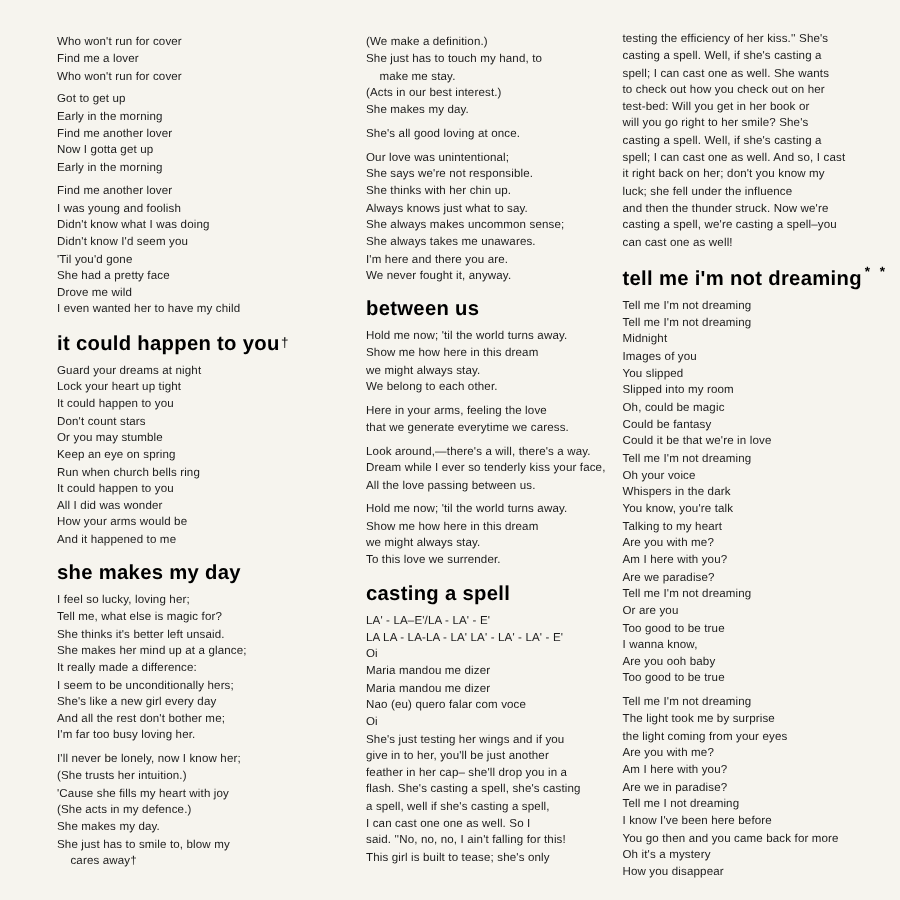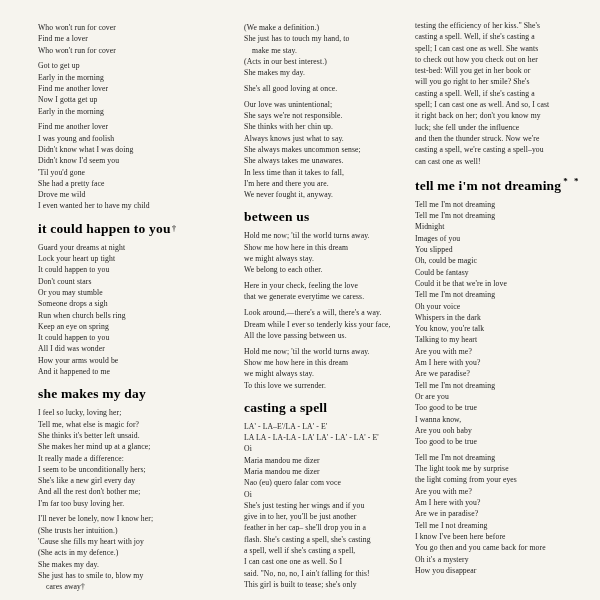--- a/index.html
+++ b/index.html
@@ -2,21 +2,21 @@
 <html><head>
 <meta charset="utf-8">
 <style>
   html, body { margin: 0; padding: 0; }
   .page {
     position: relative;
     width: 600px;
     height: 600px;
     background: #f6f4ee;
     overflow: hidden;
-    font-family: Liberation Serif, serif;
+    font-family: Liberation Sans, sans-serif;
   }
   .col { position: absolute; top: 22px; }
   .col-0 { left: 38px;  width: 196px; }
   .col-1 { left: 244px; width: 188px; }
   .col-2 { left: 415px; width: 173px; top: 20px; }
   .stanza { margin: 0 0 4.5px 0; }
   .line {
     font-size: 7.7px;
     line-height: 11.3px;
     letter-spacing: 0.1px;
@@ -72,23 +72,22 @@
         <div class="line">Drove me wild</div>
         <div class="line">I even wanted her to have my child</div>
       </div>
       <div class="heading"><span>it could happen to you</span><span class="dagger">†</span></div>
       <div class="stanza">
         <div class="line">Guard your dreams at night</div>
         <div class="line">Lock your heart up tight</div>
         <div class="line">It could happen to you</div>
         <div class="line">Don't count stars</div>
         <div class="line">Or you may stumble</div>
-        <div class="line">Someone drops a sigh</div>
+        <div class="line">Keep an eye on spring</div>
         <div class="line">Run when church bells ring</div>
-        <div class="line">Keep an eye on spring</div>
         <div class="line">It could happen to you</div>
         <div class="line">All I did was wonder</div>
         <div class="line">How your arms would be</div>
         <div class="line">And it happened to me</div>
       </div>
       <div class="heading"><span>she makes my day</span></div>
       <div class="stanza">
         <div class="line">I feel so lucky, loving her;</div>
         <div class="line">Tell me, what else is magic for?</div>
         <div class="line">She thinks it's better left unsaid.</div>
@@ -120,33 +119,32 @@
       <div class="stanza">
         <div class="line">She's all good loving at once.</div>
       </div>
       <div class="stanza">
         <div class="line">Our love was unintentional;</div>
         <div class="line">She says we're not responsible.</div>
         <div class="line">She thinks with her chin up.</div>
         <div class="line">Always knows just what to say.</div>
         <div class="line">She always makes uncommon sense;</div>
         <div class="line">She always takes me unawares.</div>
-        <div class="line">In less time than it takes to fall,</div>
         <div class="line">I'm here and there you are.</div>
         <div class="line">We never fought it, anyway.</div>
       </div>
       <div class="heading"><span>between us</span></div>
       <div class="stanza">
         <div class="line">Hold me now; 'til the world turns away.</div>
         <div class="line">Show me how here in this dream</div>
         <div class="line">we might always stay.</div>
         <div class="line">We belong to each other.</div>
       </div>
       <div class="stanza">
-        <div class="line">Here in your check, feeling the love</div>
+        <div class="line">Here in your arms, feeling the love</div>
         <div class="line">that we generate everytime we caress.</div>
       </div>
       <div class="stanza">
         <div class="line">Look around,—there's a will, there's a way.</div>
         <div class="line">Dream while I ever so tenderly kiss your face,</div>
         <div class="line">All the love passing between us.</div>
       </div>
       <div class="stanza">
         <div class="line">Hold me now; 'til the world turns away.</div>
         <div class="line">Show me how here in this dream</div>
@@ -188,20 +186,21 @@
         <div class="line">casting a spell, we're casting a spell–you</div>
         <div class="line">can cast one as well!</div>
       </div>
       <div class="heading"><span>tell me i'm not dreaming</span><span class="stars">* *</span></div>
       <div class="stanza">
         <div class="line">Tell me I'm not dreaming</div>
         <div class="line">Tell me I'm not dreaming</div>
         <div class="line">Midnight</div>
         <div class="line">Images of you</div>
         <div class="line">You slipped</div>
+        <div class="line">Slipped into my room</div>
         <div class="line">Oh, could be magic</div>
         <div class="line">Could be fantasy</div>
         <div class="line">Could it be that we're in love</div>
         <div class="line">Tell me I'm not dreaming</div>
         <div class="line">Oh your voice</div>
         <div class="line">Whispers in the dark</div>
         <div class="line">You know, you're talk</div>
         <div class="line">Talking to my heart</div>
         <div class="line">Are you with me?</div>
         <div class="line">Am I here with you?</div>

